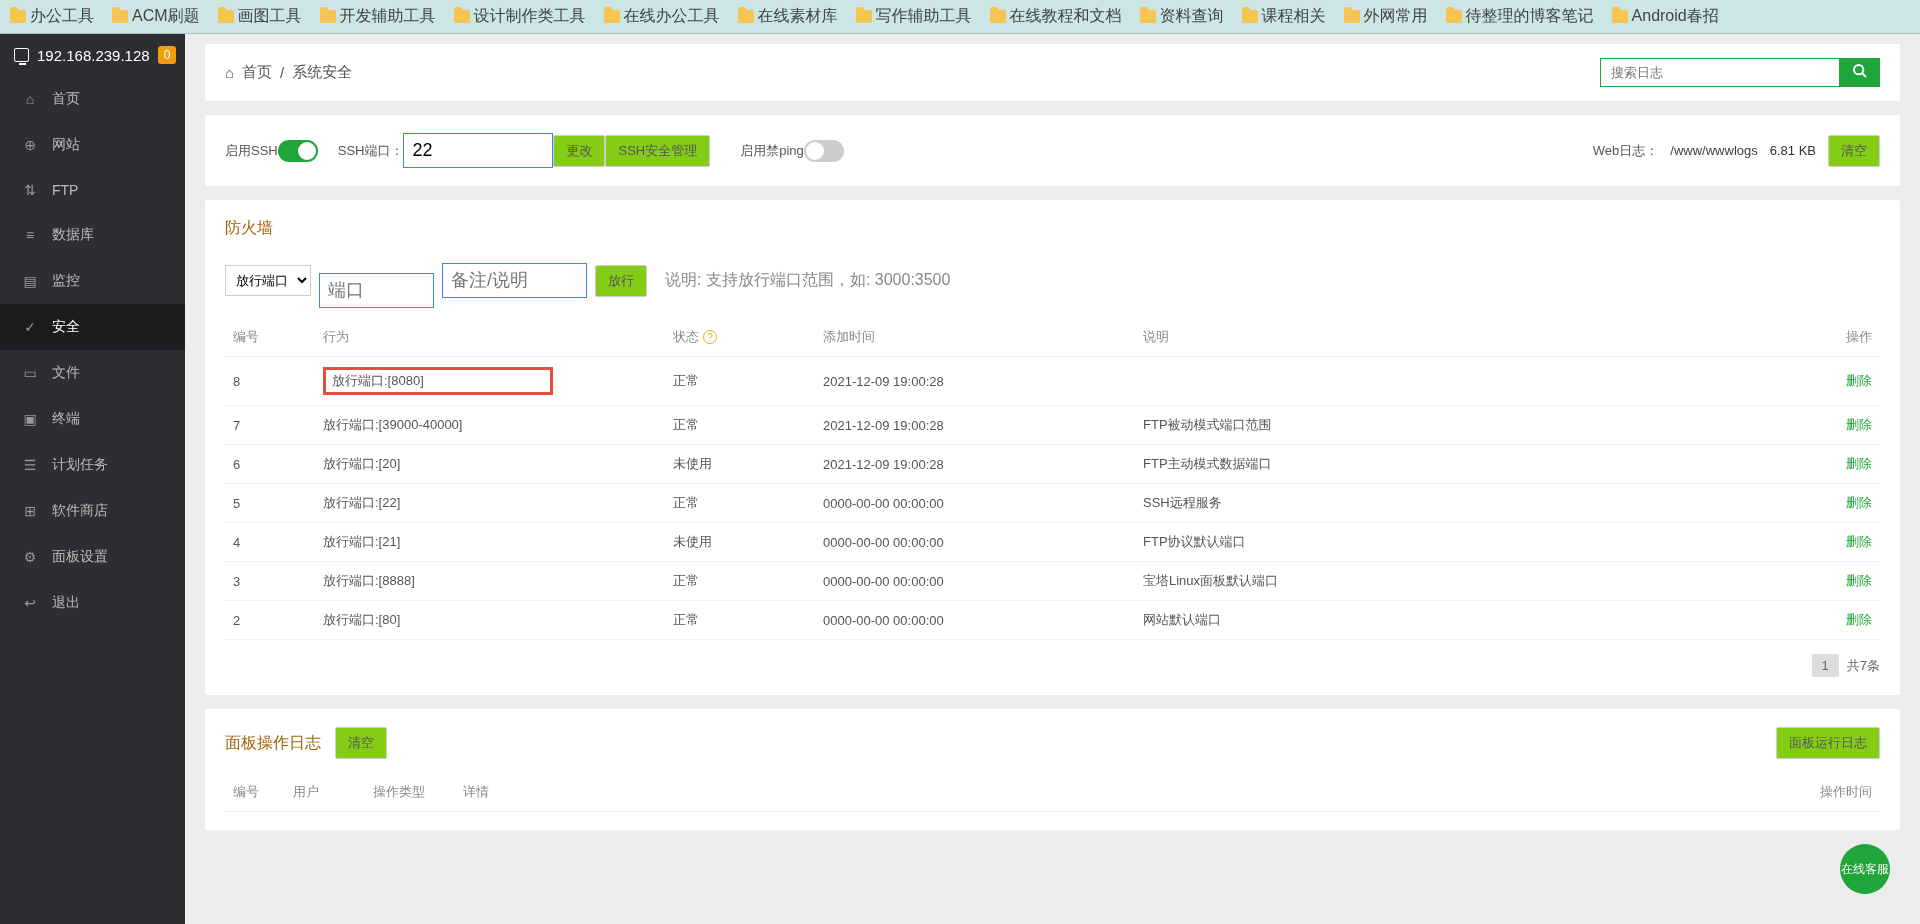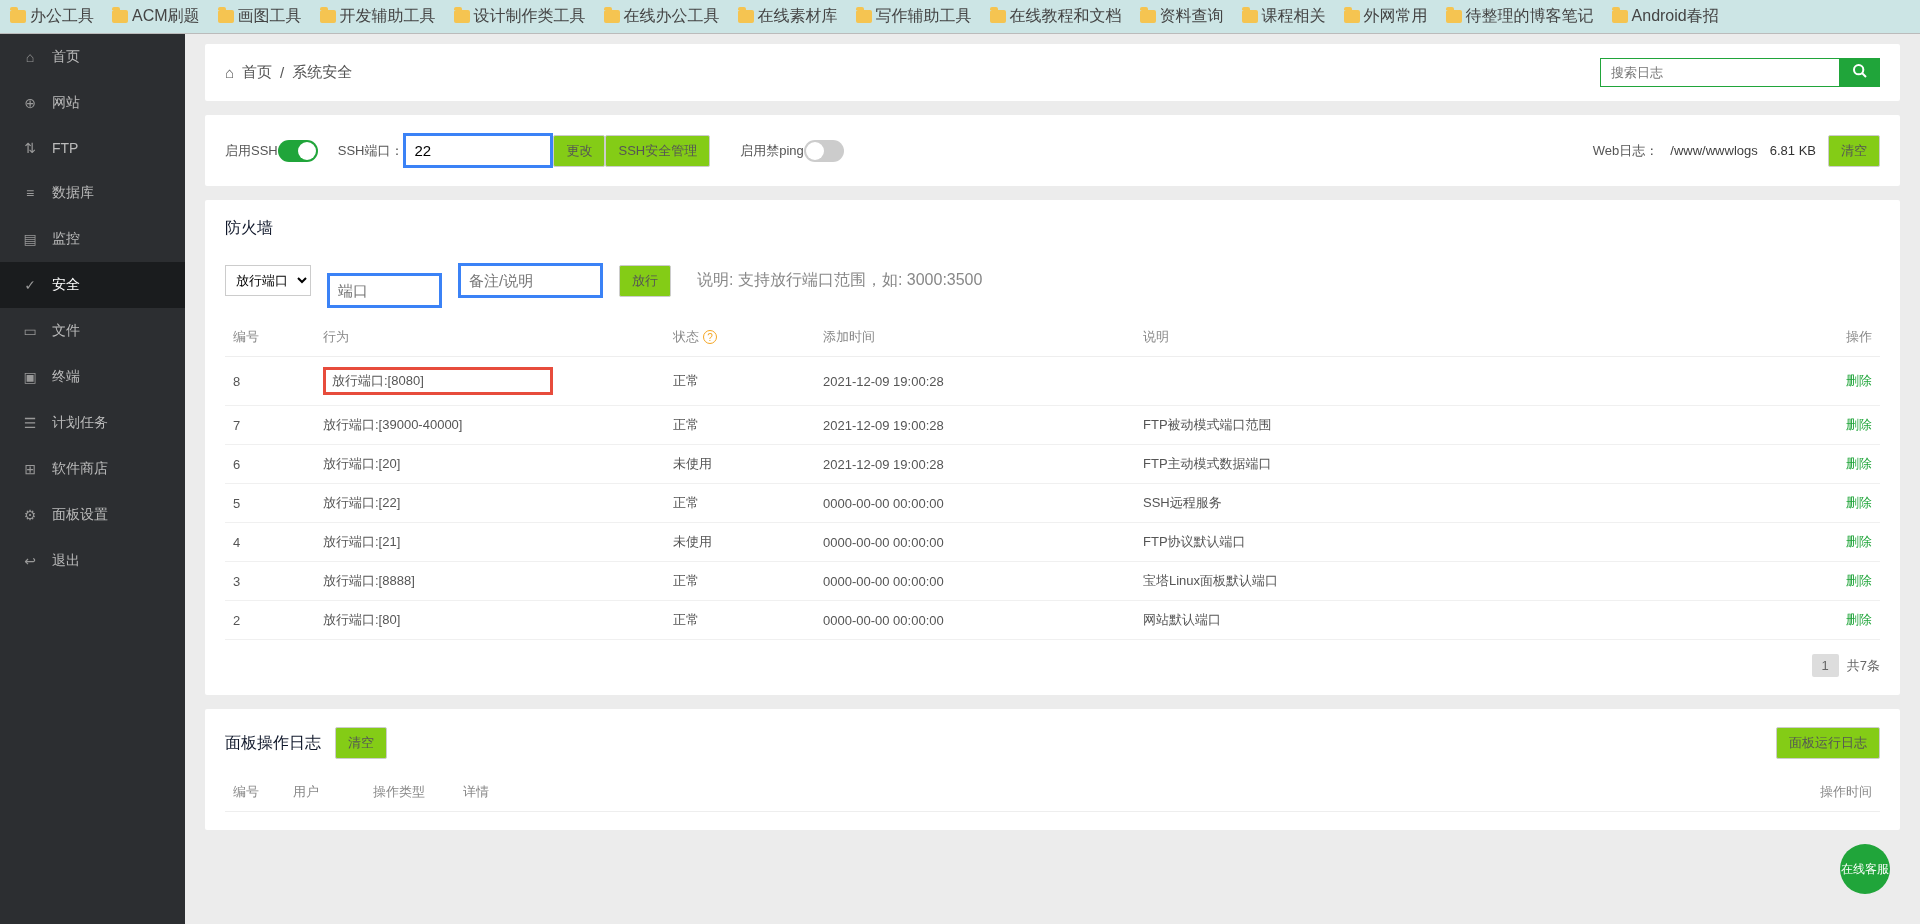--- a/index.html
+++ b/index.html
@@ -24,26 +24,26 @@
 .search-box button { background: #20a53a; border: none; color: #fff; width: 40px; cursor: pointer; }
 .panel { background: #fff; margin-top: 14px; padding: 18px 20px; border-radius: 2px; }
 .ssh-row { display: flex; align-items: center; flex-wrap: wrap; }
 .lbl { color: #555; font-size: 13px; }
 .toggle { width: 40px; height: 22px; border-radius: 11px; position: relative; cursor: pointer; }
 .toggle.on { background: #20a53a; }
 .toggle.off { background: #ccc; }
 .toggle .knob { position: absolute; width: 18px; height: 18px; background: #fff; border-radius: 50%; top: 2px; }
 .toggle.on .knob { right: 2px; }
 .toggle.off .knob { left: 2px; }
-input.tx { border: 3px solid #3b82f6; padding: 6px 8px; font-size: 15px; }
+input.tx { border: 1px solid #3b82f6; padding: 6px 8px; font-size: 18px; }
 .btn { border: 1px solid #ccc; background: #84cc16; padding: 6px 12px; font-size: 13px; cursor: pointer; border-radius: 2px; color: #555; }
 .weblog { display: flex; align-items: center; gap: 12px; margin-left: auto; }
 .weblog .path { color: #404040; }
-.section-title { font-size: 16px; color: #0f172a; margin-bottom: 14px; }
-.fw-controls { display: flex; align-items: center; gap: 16px; margin-bottom: 10px; }
+.section-title { font-size: 16px; color: #a16207; margin-bottom: 14px; }
+.fw-controls { display: flex; align-items: center; gap: 8px; margin-bottom: 10px; }
 select.tx { border: 1px solid #ccc; padding: 6px 6px; font-size: 13px; background: #fff; }
 .hint { color: #888; font-size: 16px; }
 table { width: 100%; border-collapse: collapse; }
 th { text-align: left; font-weight: normal; color: #888; font-size: 13px; padding: 10px 8px; border-bottom: 1px solid #eee; }
 th.op-col, td.op-col { text-align: right; }
 td { padding: 10px 8px; border-bottom: 1px solid #f0f0f0; font-size: 13px; color: #555; }
 td .del { color: #20a53a; cursor: pointer; }
 .highlight-box { border: 3px solid #e74c3c; padding: 2px 6px; display: inline-block; min-width: 230px; }
 .pager { display: flex; justify-content: flex-end; align-items: center; gap: 8px; margin-top: 14px; font-size: 13px; color: #666; }
 .pager .pg { background: #ddd; padding: 4px 10px; border-radius: 2px; }
@@ -112,20 +112,27 @@
     </div>
     <div class="bookmark">
       <span class="folder-icon"></span>
       <span>Android春招</span>
     </div>
   </div>
 
 <div class="layout">
 
   <div class="sidebar">
+    <div class="sb-header">
+      <span class="sb-icon">
+          <span class="monitor-icon"></span>
+        </span>
+      <span>192.168.239.128</span>
+      <span class="badge">0</span>
+    </div>
     <div id="sb-items">
         <div class="sb-item">
           <span class="sb-icon">⌂</span>
           <span>首页</span>
         </div>
         <div class="sb-item">
           <span class="sb-icon">⊕</span>
           <span>网站</span>
         </div>
         <div class="sb-item">

